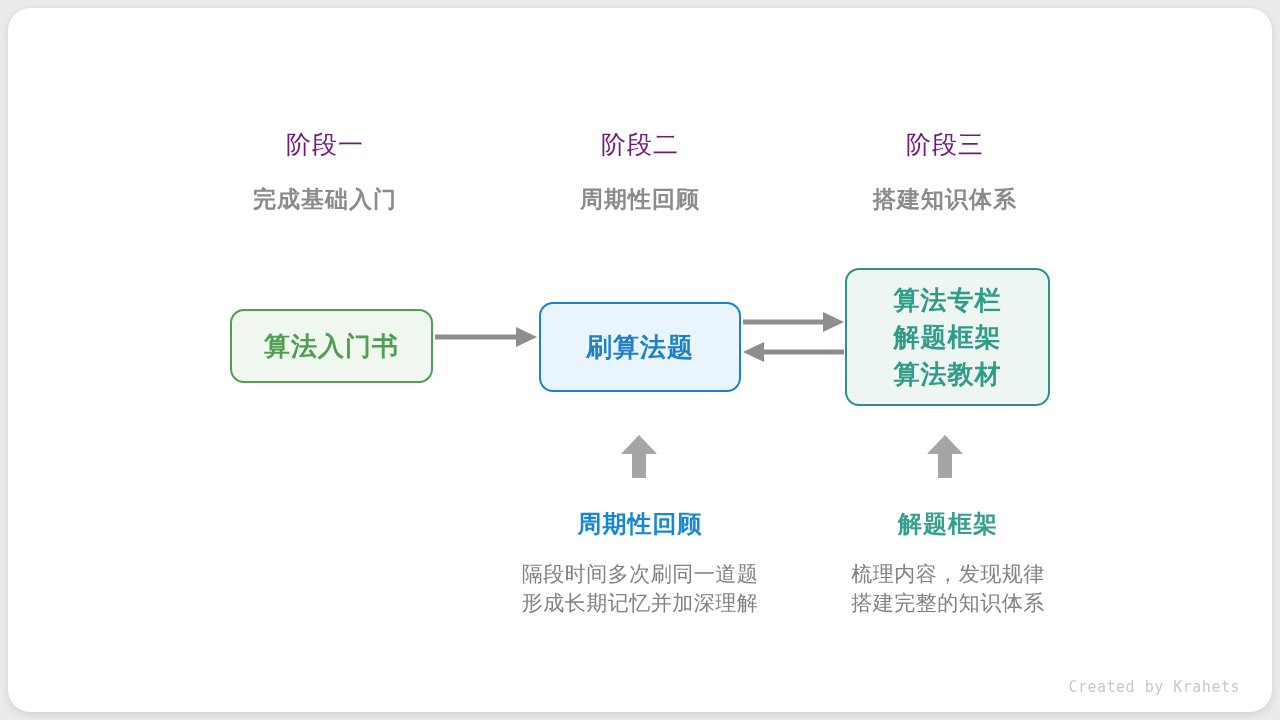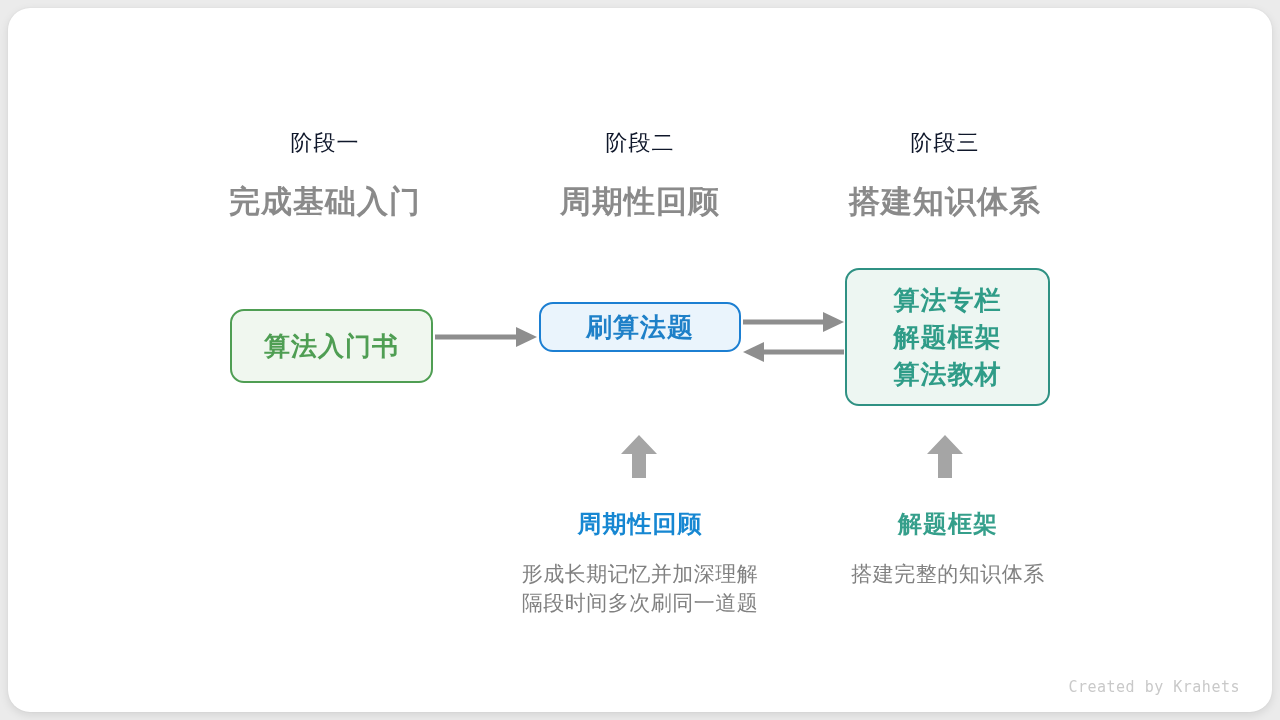--- a/index.html
+++ b/index.html
@@ -14,26 +14,26 @@
     left: 8px; top: 8px;
     width: 1264px; height: 704px;
     background: #ffffff;
     border-radius: 22px;
     box-shadow: 0 3px 10px rgba(0,0,0,0.10), 0 0 2px rgba(0,0,0,0.06);
   }
   .abs { position: absolute; }
 
   
   .stage-label {
-    font-size: 22px;
-    color: #0f172a;
+    font-size: 25px;
+    color: #701a75;
     letter-spacing: 1px;
   }
   .stage-subtitle {
-    font-size: 31px;
+    font-size: 23px;
     font-weight: 700;
     color: #8a8a8a;
     letter-spacing: 1px;
   }
   .stage-col { width: 300px; text-align: center; }
 
   
   .flow-box {
     position: absolute;
     box-sizing: border-box;
@@ -101,21 +101,21 @@
 </div>
 <div class="abs stage-col" style="left:795px; top:128px;">
   <div class="stage-label">阶段三</div>
   <div class="stage-subtitle" style="margin-top:23px;">搭建知识体系</div>
 </div>
 
 <div class="flow-box box-green" style="left:230px; top:309px; width:203px; height:74px;">
   <div class="box-line">算法入门书</div>
 </div>
 
-<div class="flow-box box-blue" style="left:539px; top:302px; width:202px; height:50px;">
+<div class="flow-box box-blue" style="left:539px; top:302px; width:202px; height:90px;">
   <div class="box-line">刷算法题</div>
 </div>
 
 <div class="flow-box box-teal" style="left:845px; top:268px; width:205px; height:138px;">
   <div class="box-line">算法专栏</div>
   <div class="box-line">解题框架</div>
   <div class="box-line">算法教材</div>
 </div>
 
 <svg class="flow-layer" viewBox="0 0 1280 720">
@@ -135,25 +135,26 @@
     <polygon points="639,435 657,454 646,454 646,478 632,478 632,454 621,454" fill="#a5a5a5"></polygon>
   </g>
   <g>
     <polygon points="945,435 963,454 952,454 952,478 938,478 938,454 927,454" fill="#a5a5a5"></polygon>
   </g>
 </svg>
 
 <div class="abs annotation" style="left:480px; top:508px;">
   <div class="annotation-title title-blue">周期性回顾</div>
   <div class="annotation-desc">
+    <div>隔段时间多次刷同一道题</div>
     <div>形成长期记忆并加深理解</div>
-    <div>隔段时间多次刷同一道题</div>
   </div>
 </div>
 
 <div class="abs annotation" style="left:788px; top:508px;">
   <div class="annotation-title title-teal">解题框架</div>
   <div class="annotation-desc">
+    <div>梳理内容，发现规律</div>
     <div>搭建完整的知识体系</div>
   </div>
 </div>
 
 <div class="credit">Created by Krahets</div>
 
 </body></html>

